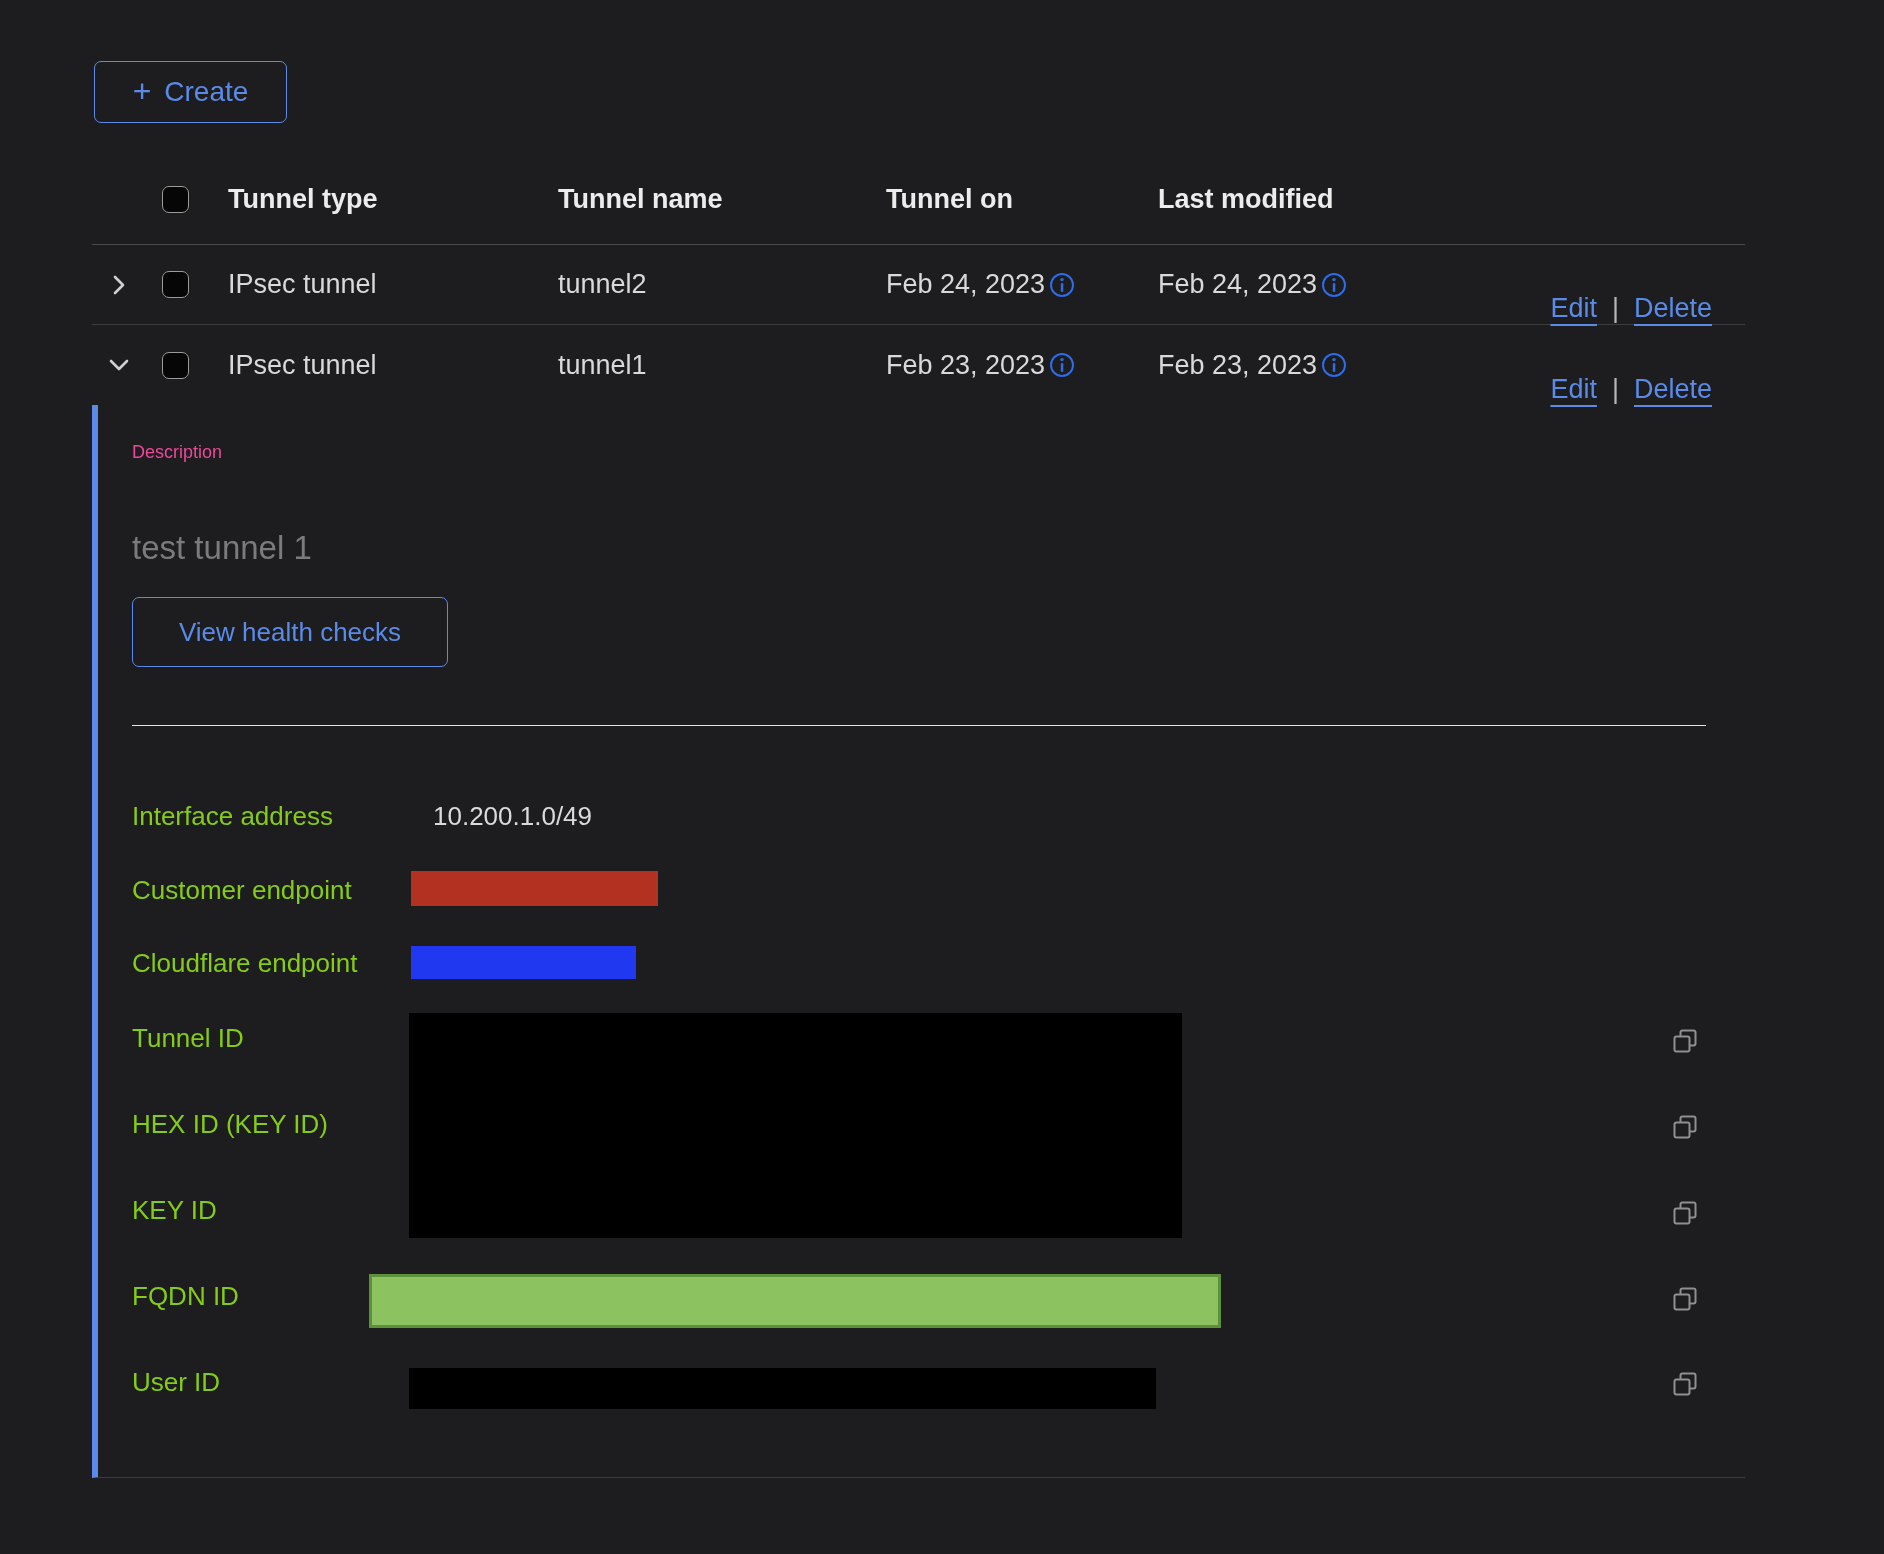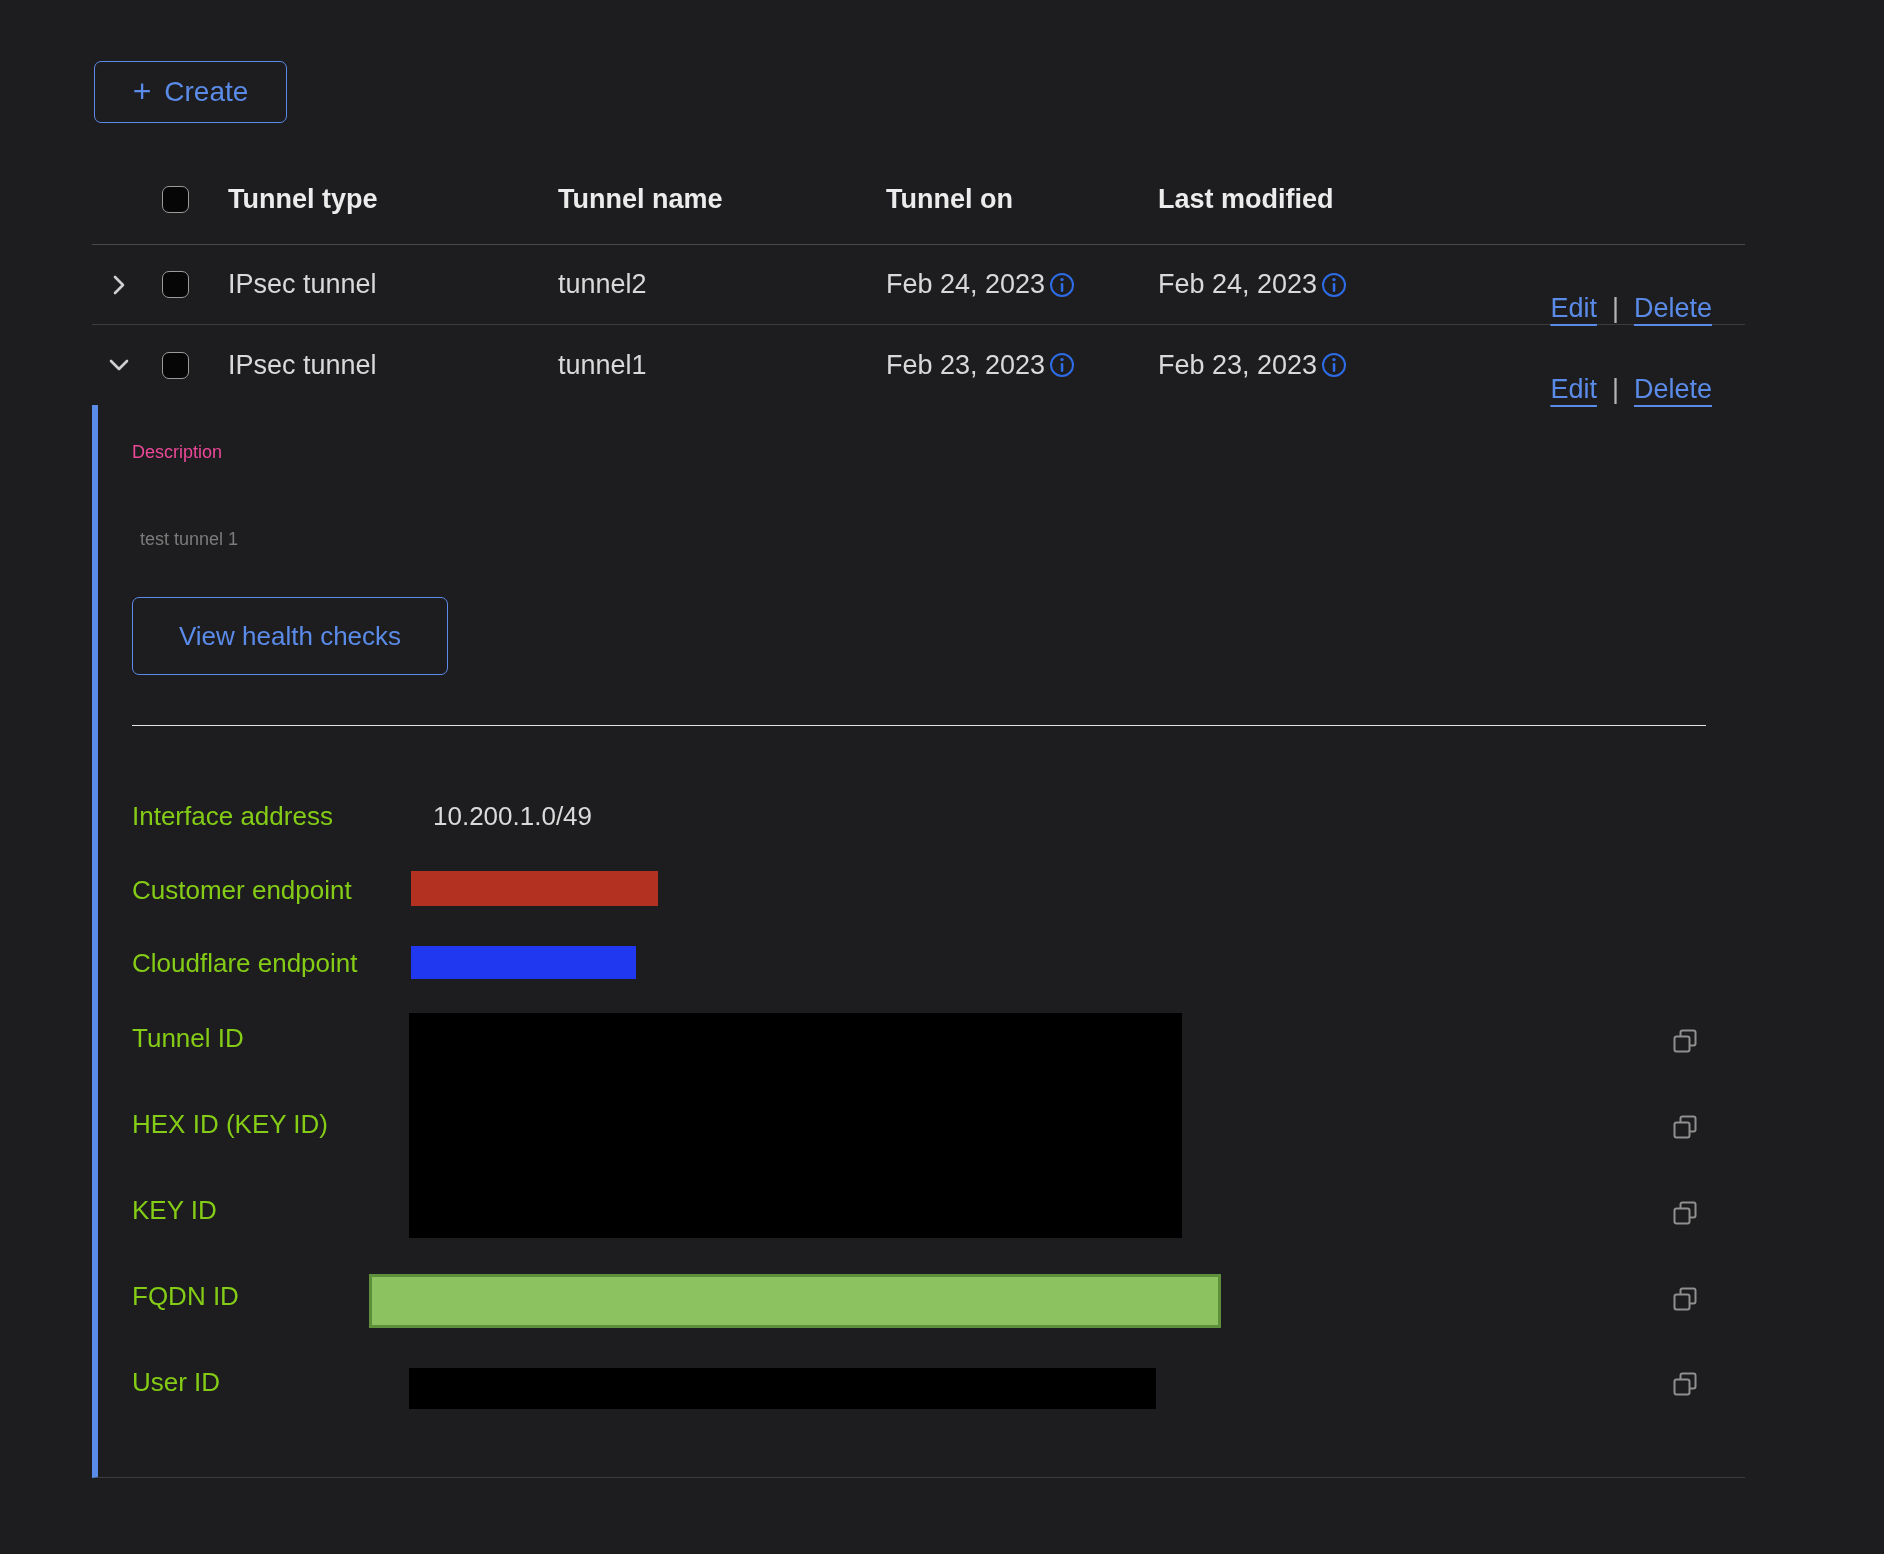--- a/index.html
+++ b/index.html
@@ -40,23 +40,23 @@
   .link{color:var(--accent);text-decoration:underline;text-underline-offset:7px;text-decoration-thickness:1.5px;cursor:pointer;}
   .pipe{color:#b5b5b5;}
   .chev-icon{display:block;}
   
   .panel{
     position:absolute;left:92px;top:405px;width:1653px;height:1073px;
     border-left:6px solid var(--accent);border-bottom:1px solid var(--line);
   }
   .panel .abs{position:absolute;}
   .desc-label{left:34px;top:37px;font-size:18px;color:#ec4899;}
-  .desc-value{left:42px;top:124px;font-size:18px;color:var(--muted);}
+  .desc-value{left:34px;top:124px;font-size:33px;color:var(--muted);}
   .btn-health{
-    left:34px;top:192px;width:316px;height:78px;
+    left:34px;top:192px;width:316px;height:70px;
     display:flex;align-items:center;justify-content:center;
     background:transparent;border:1px solid var(--accent);border-radius:7px;
     color:var(--accent);font-size:26px;font-family:inherit;cursor:pointer;
   }
   .divider{left:34px;top:320px;width:1574px;height:1px;background:#e3e3e3;}
   .f-label{font-size:26px;color:#84cc16;line-height:32px;}
   .f-value{font-size:26px;color:#dadada;line-height:32px;}
   .redact{display:block;}
   .redact.red{background:#b23121;}
   .redact.blue{background:#2038f0;}

